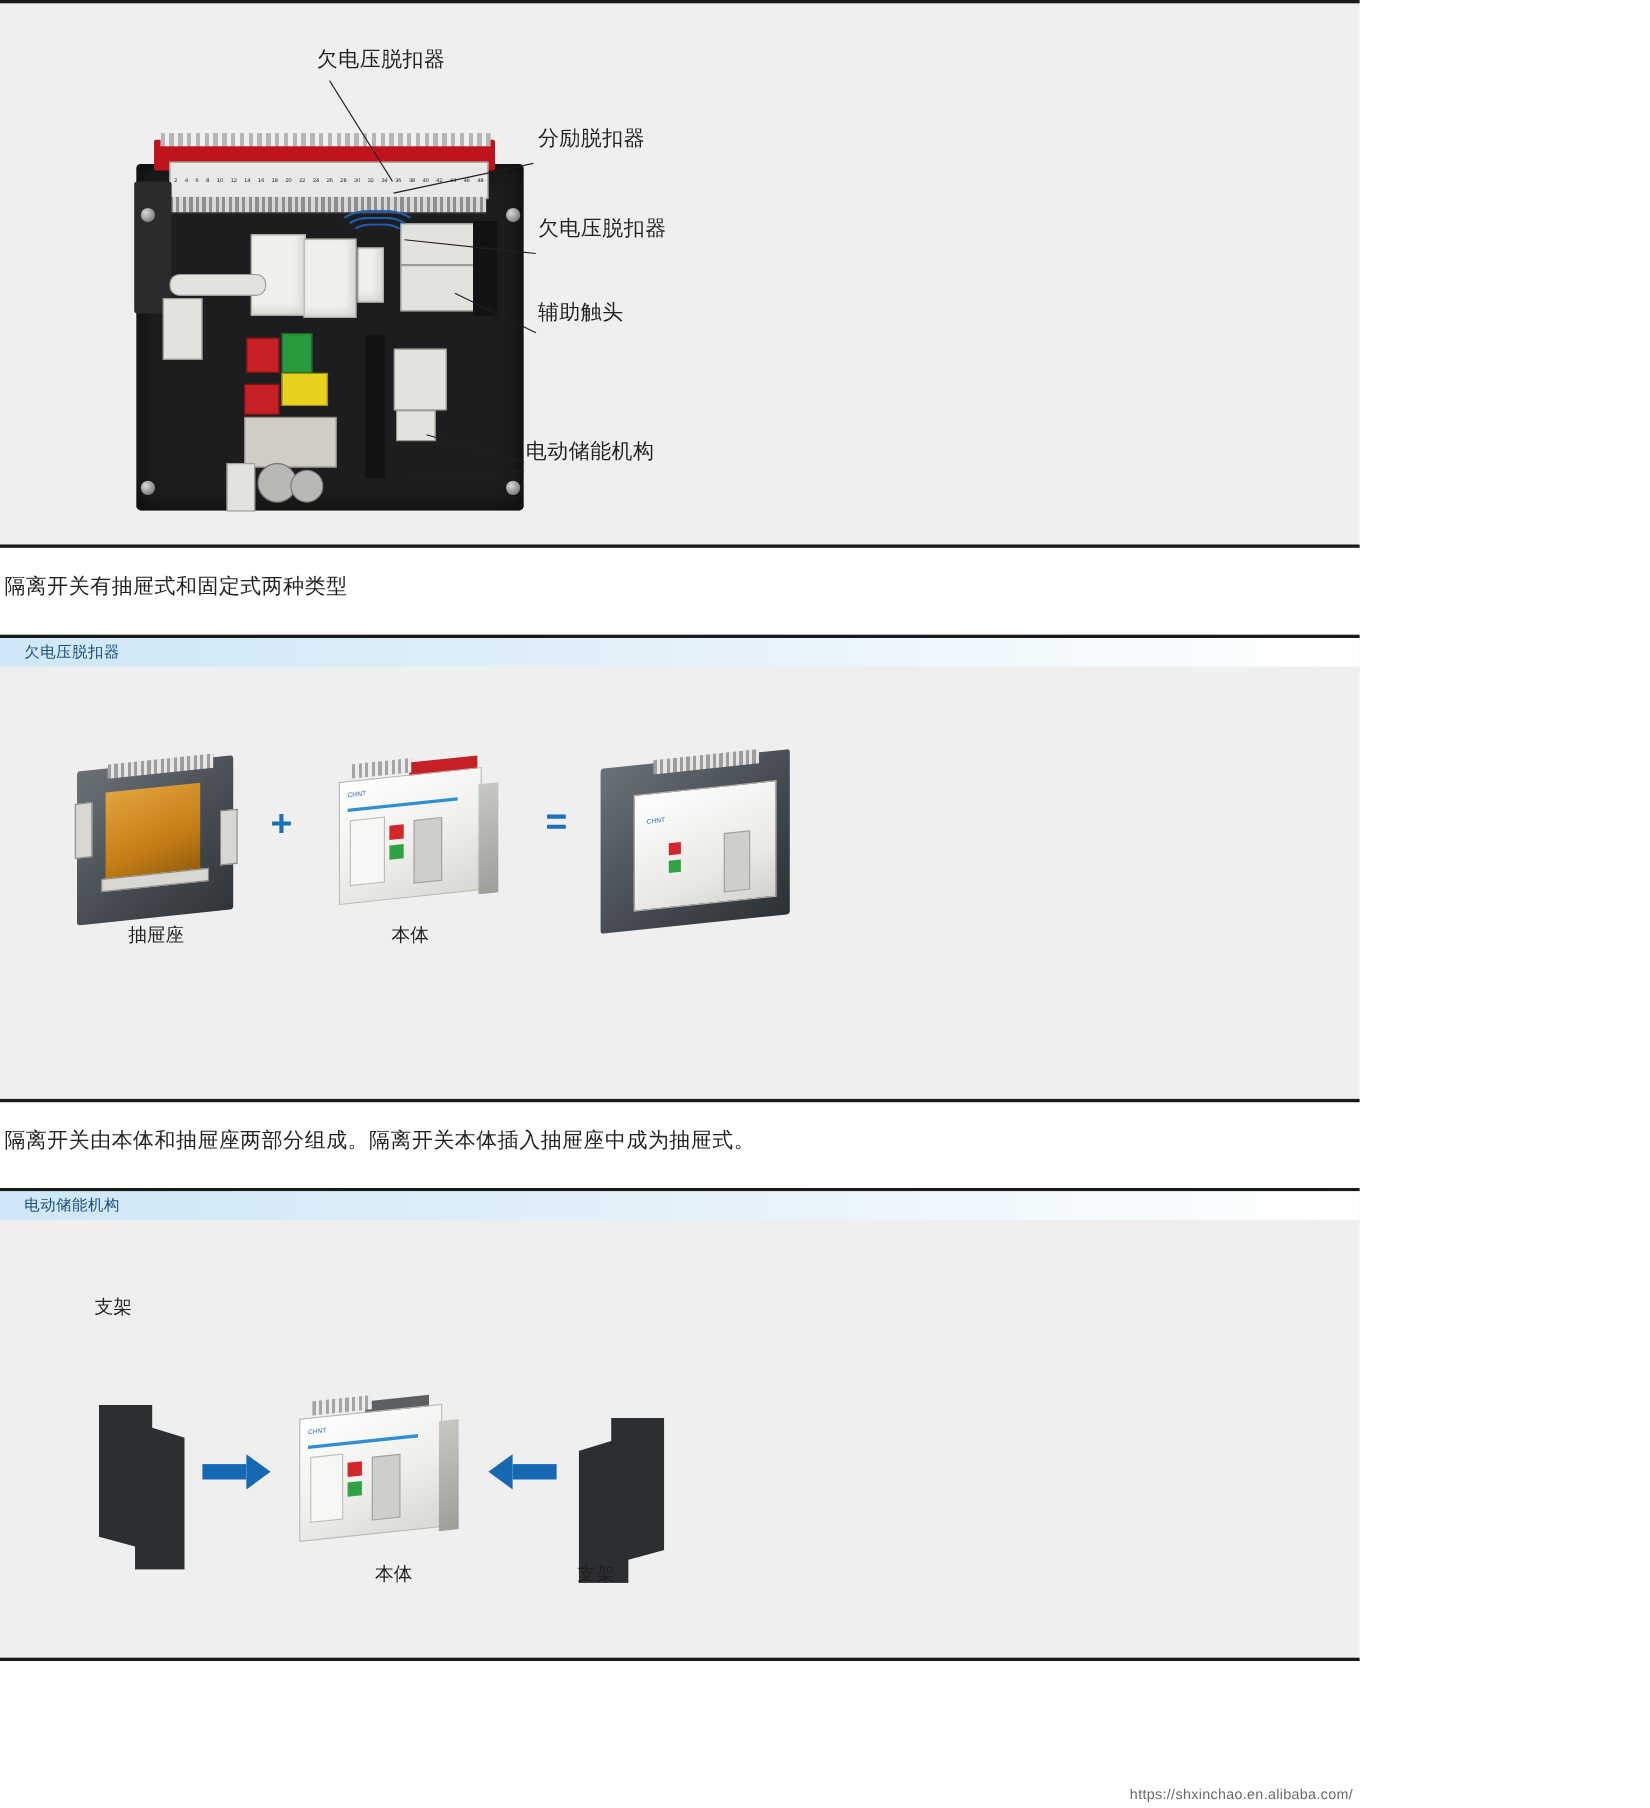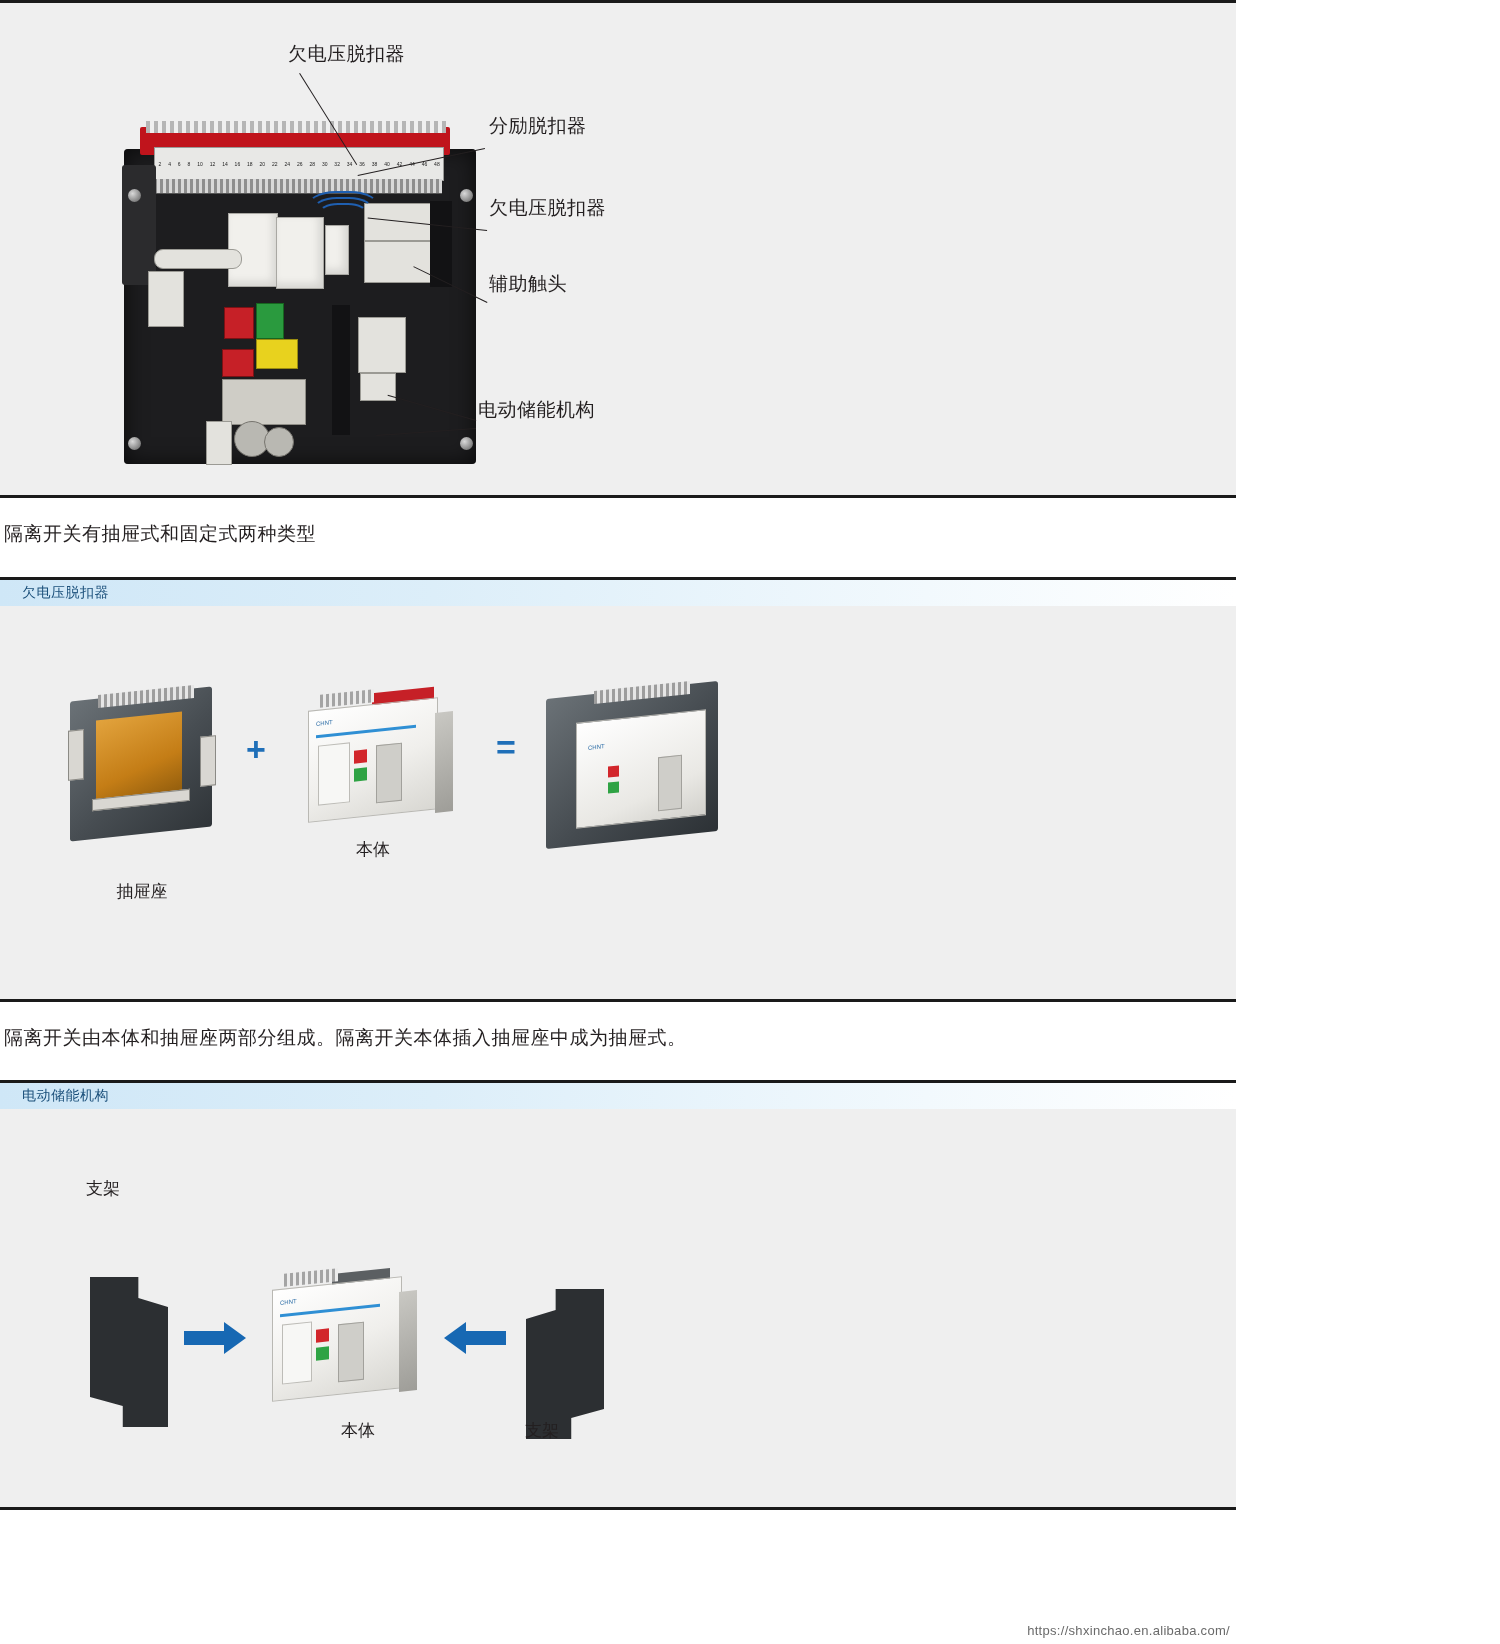--- a/index.html
+++ b/index.html
@@ -454,21 +454,21 @@
     <div class="eq-row">
 
       <div class="seat" style="left:62px; top:70px;">
         <div class="seat-shell"></div>
         <div class="seat-comb"></div>
         <div class="seat-inner"></div>
         <div class="seat-bar" style="left:30px; top:118px; width:96px; height:10px; transform: skewY(-6deg);"></div>
         <div class="seat-bar" style="left:6px; top:54px; width:14px; height:48px; transform: skewY(-6deg);"></div>
         <div class="seat-bar" style="left:138px; top:60px; width:14px; height:48px; transform: skewY(-6deg);"></div>
       </div>
-      <div class="cap" style="left:62px; top:232px; width:160px;margin-top:42px;">抽屉座</div>
+      <div class="cap" style="left:62px; top:232px; width:160px;">抽屉座</div>
 
       <div class="op" style="left:246px; top:124px;">+</div>
 
       <div class="unit" style="left:298px; top:76px;">
         <div class="unit-red"></div>
         <div class="unit-comb"></div>
         <div class="unit-body"></div>
         <div class="unit-side"></div>
         <div class="unit-logo">CHNT</div>
         <div class="unit-blue"></div>

